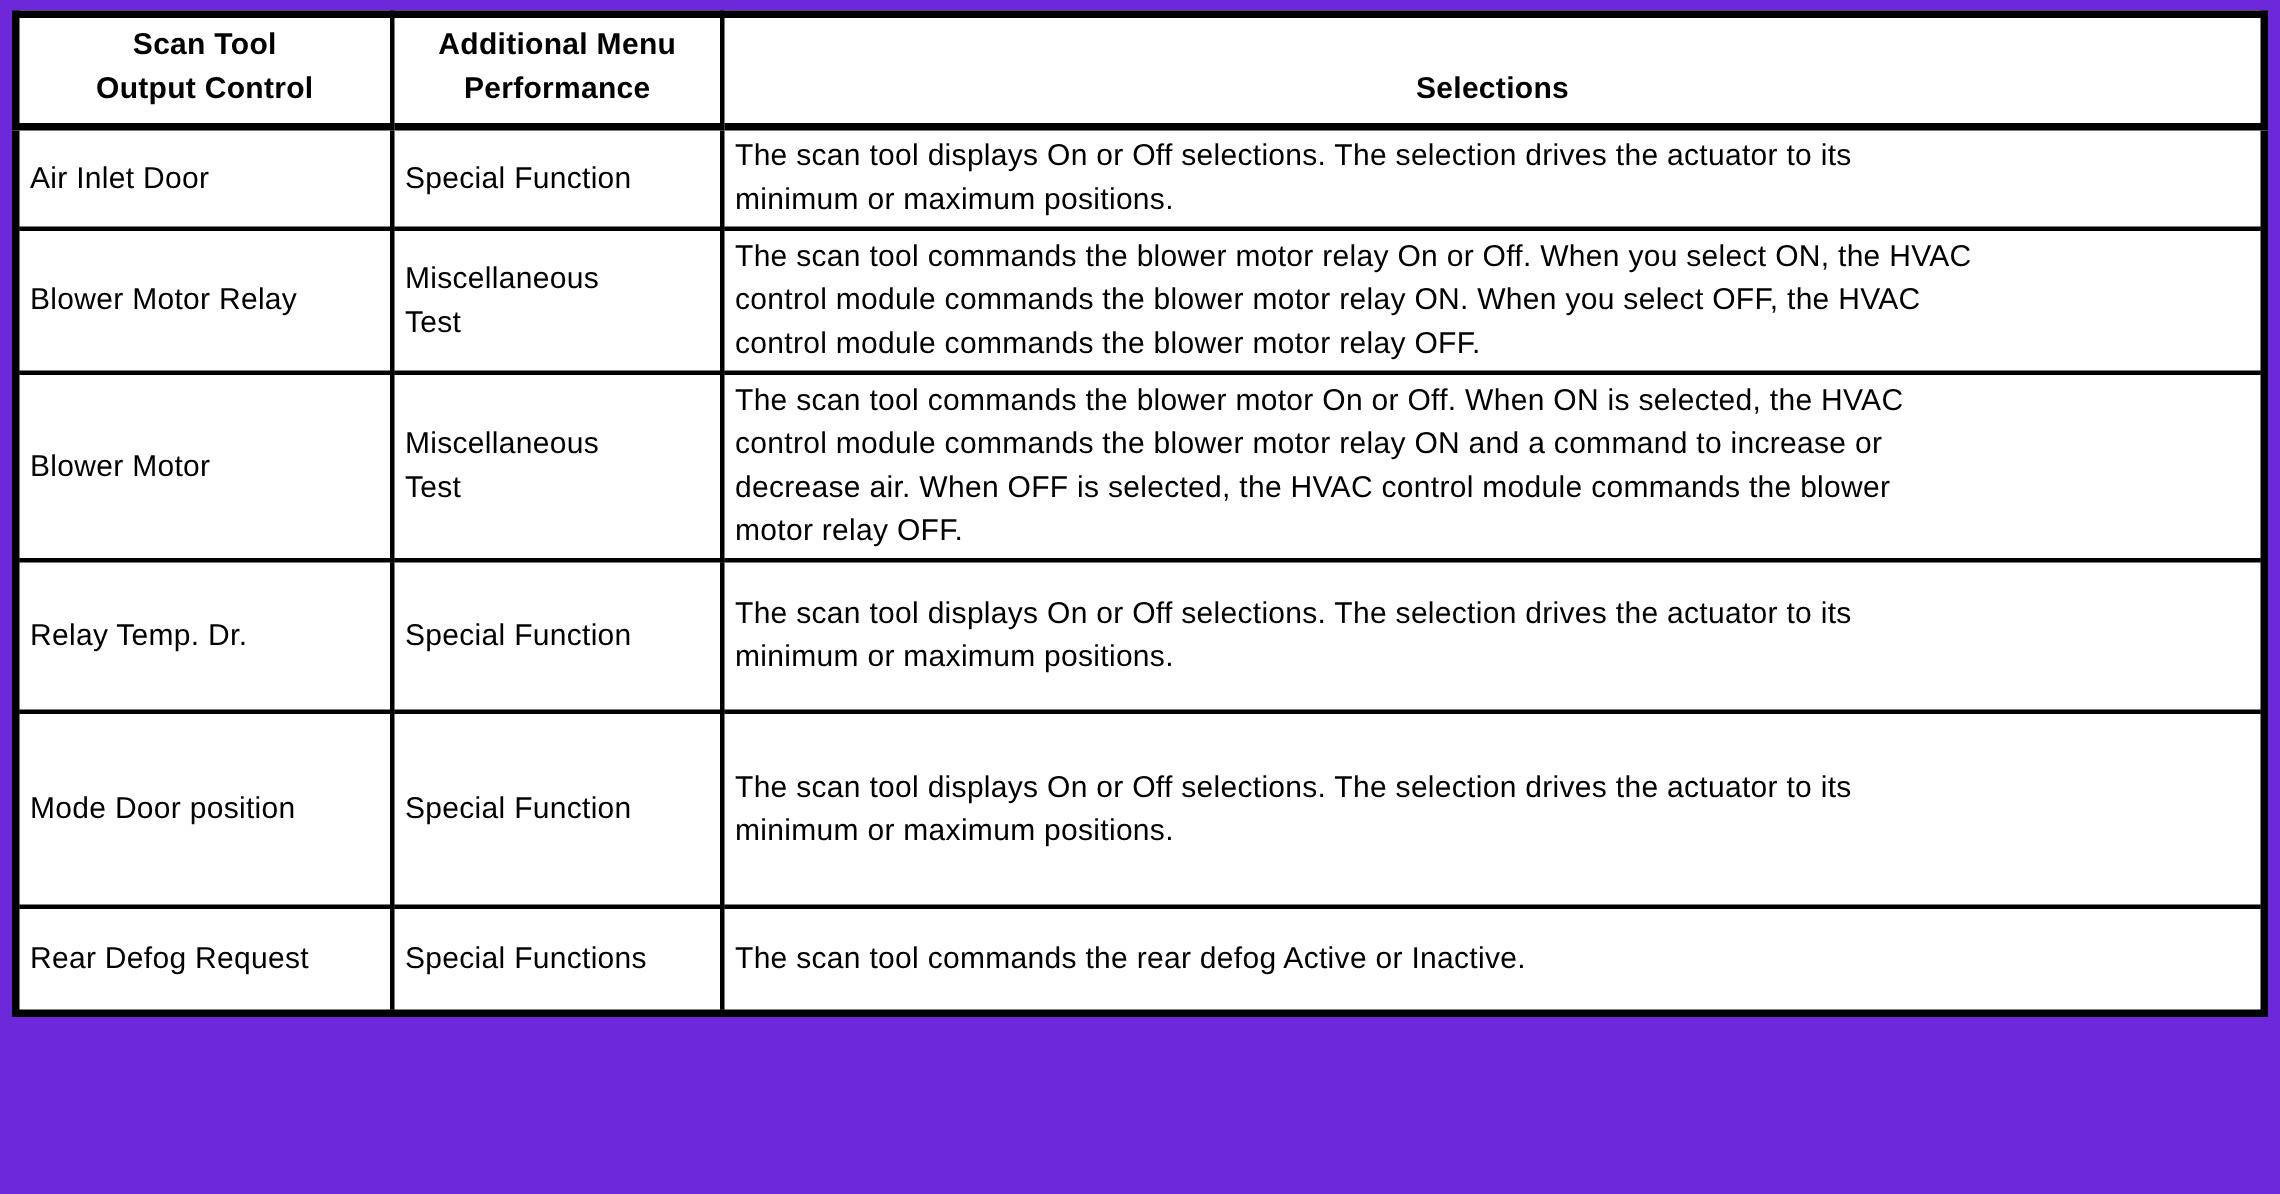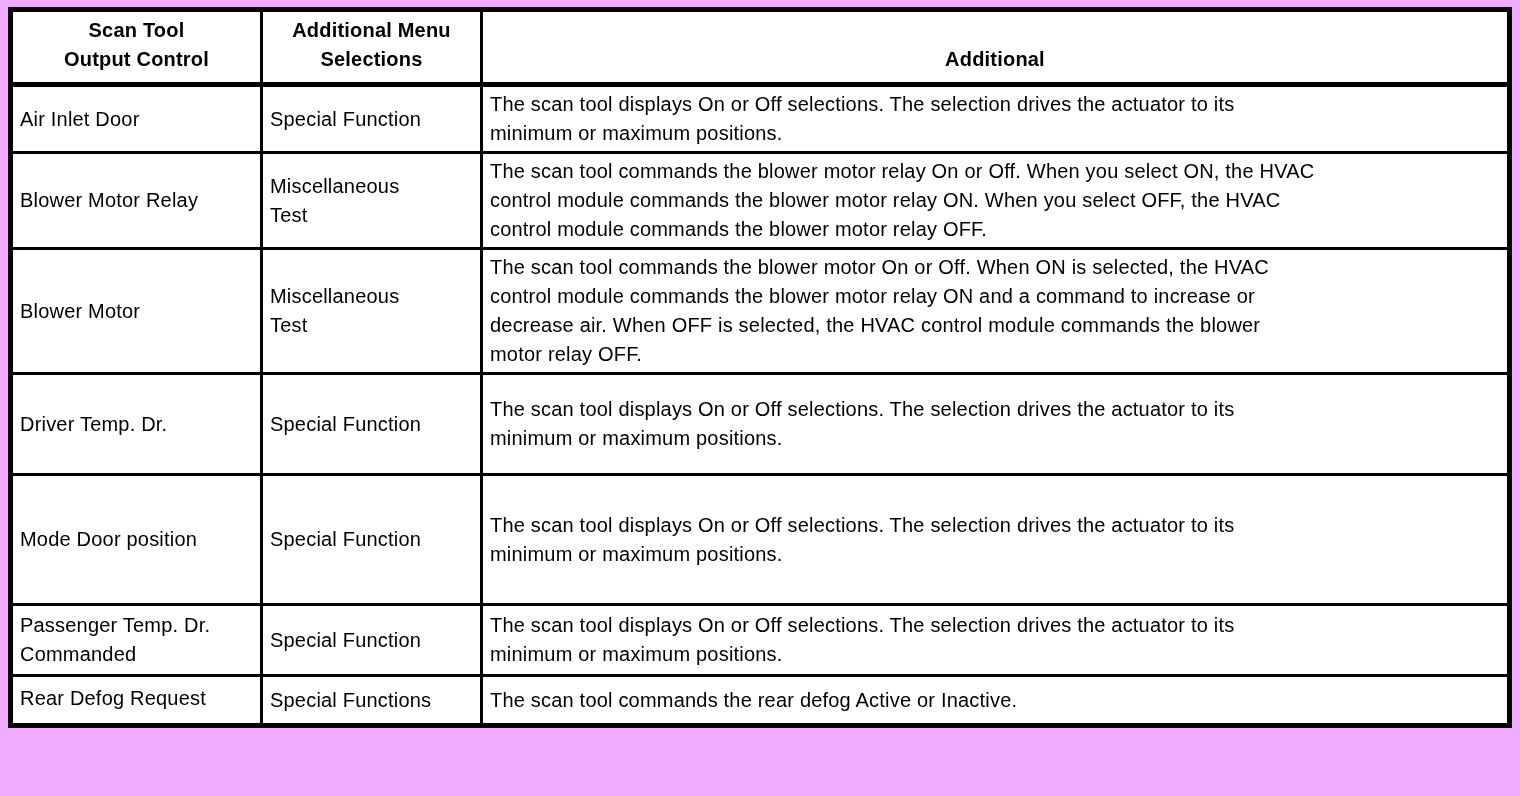--- a/index.html
+++ b/index.html
@@ -5,21 +5,21 @@
   html, body {
     margin: 0;
     padding: 0;
     background: #ffffff;
     font-family: "Liberation Sans", "DejaVu Sans", sans-serif;
     color: #000000;
   }
   .page {
     width: 1520px;
     height: 796px;
-    background: #f0abfc;
+    background: #6d28d9;
     box-sizing: border-box;
     padding: 7px 8px;
   }
   table.scan-table {
     border-collapse: collapse;
     table-layout: fixed;
     width: 1504px;
     background: #ffffff;
   }
   table.scan-table col.col-1 { width: 251px; }
@@ -74,22 +74,22 @@
     <colgroup>
       <col class="col-1">
       <col class="col-2">
       <col class="col-3">
     </colgroup>
     <thead>
       <tr>
         <th>Scan Tool
 Output Control</th>
         <th>Additional Menu
-Selections</th>
-        <th>Additional</th>
+Performance</th>
+        <th>Selections</th>
       </tr>
     </thead>
     <tbody id="table-body">
         <tr>
     <td class="cell-control">Air Inlet Door</td>
     <td class="cell-menu">Special Function</td>
     <td class="cell-desc">The scan tool displays On or Off selections. The selection drives the actuator to its
 minimum or maximum positions.</td>
   </tr>
         <tr>
@@ -103,34 +103,27 @@
         <tr>
     <td class="cell-control">Blower Motor</td>
     <td class="cell-menu">Miscellaneous
 Test</td>
     <td class="cell-desc">The scan tool commands the blower motor On or Off. When ON is selected, the HVAC
 control module commands the blower motor relay ON and a command to increase or
 decrease air. When OFF is selected, the HVAC control module commands the blower
 motor relay OFF.</td>
   </tr>
         <tr>
-    <td class="cell-control">Driver Temp. Dr.</td>
+    <td class="cell-control">Relay Temp. Dr.</td>
     <td class="cell-menu">Special Function</td>
     <td class="cell-desc">The scan tool displays On or Off selections. The selection drives the actuator to its
 minimum or maximum positions.</td>
   </tr>
         <tr>
     <td class="cell-control">Mode Door position</td>
-    <td class="cell-menu">Special Function</td>
-    <td class="cell-desc">The scan tool displays On or Off selections. The selection drives the actuator to its
-minimum or maximum positions.</td>
-  </tr>
-        <tr>
-    <td class="cell-control">Passenger Temp. Dr.
-Commanded</td>
     <td class="cell-menu">Special Function</td>
     <td class="cell-desc">The scan tool displays On or Off selections. The selection drives the actuator to its
 minimum or maximum positions.</td>
   </tr>
         <tr>
     <td class="cell-control">Rear Defog Request</td>
     <td class="cell-menu">Special Functions</td>
     <td class="cell-desc">The scan tool commands the rear defog Active or Inactive.</td>
   </tr>
       </tbody>

